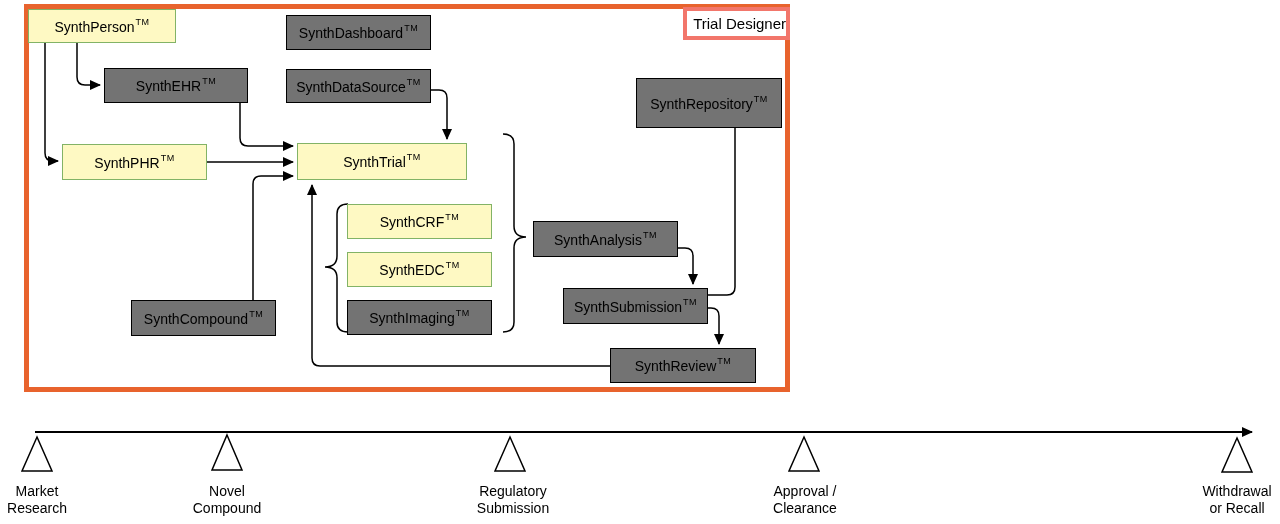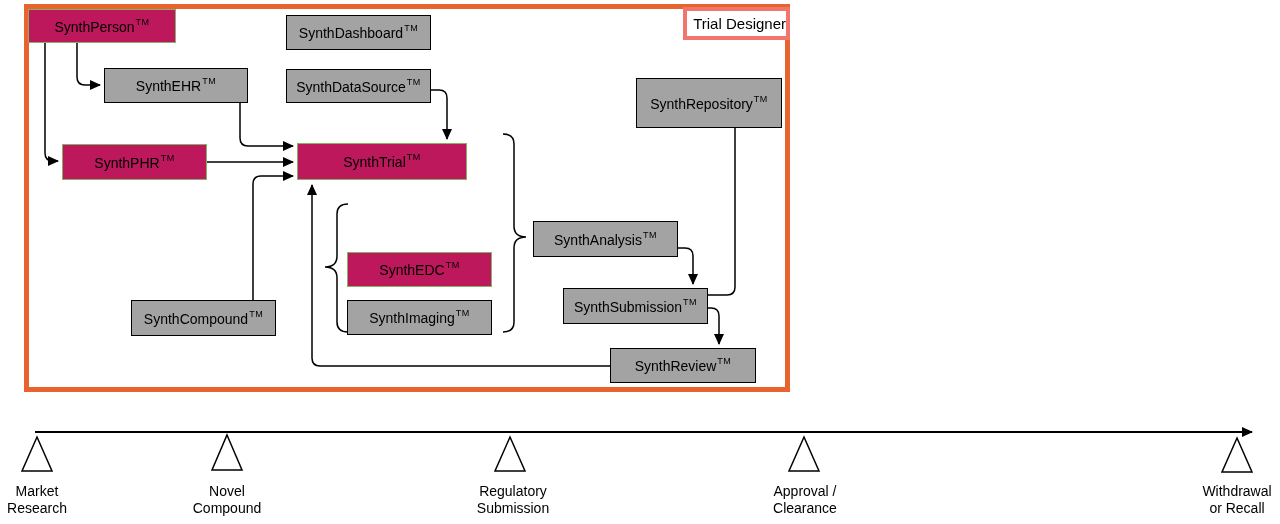--- a/index.html
+++ b/index.html
@@ -25,28 +25,28 @@
     box-sizing: border-box;
     border: 4px solid #f2766b;
     background: #ffffff;
     display: flex; align-items: center; justify-content: flex-end;
     font-size: 15px;
     z-index: 3;
   }
   .node {
     position: absolute;
     box-sizing: border-box;
-    background: #a3a3a3;
+    background: #737373;
     border: 1px solid #000000;
     display: flex; align-items: center; justify-content: center;
     font-size: 14px;
     white-space: nowrap;
     z-index: 2;
   }
-  .node.green { background: #be185d; border-color: #82b366; }
+  .node.green { background: #fef9c3; border-color: #82b366; }
   sup.tm {
     font-size: 9px;
     position: relative; top: -1px;
     vertical-align: super;
     margin-left: 1px;
     letter-spacing: 0.5px;
   }
   .tl-label {
     position: absolute;
     width: 150px;
@@ -122,20 +122,23 @@
   </div>
   <div class="node" style="left:286px;top:69px;width:145px;height:34px">
     <span><span>SynthDataSource</span><sup class="tm">TM</sup></span>
   </div>
   <div class="node green" style="left:62px;top:144px;width:145px;height:36px">
     <span><span>SynthPHR</span><sup class="tm">TM</sup></span>
   </div>
   <div class="node green" style="left:297px;top:143px;width:170px;height:37px">
     <span><span>SynthTrial</span><sup class="tm">TM</sup></span>
   </div>
+  <div class="node green" style="left:347px;top:204px;width:145px;height:35px">
+    <span><span>SynthCRF</span><sup class="tm">TM</sup></span>
+  </div>
   <div class="node green" style="left:347px;top:252px;width:145px;height:35px">
     <span><span>SynthEDC</span><sup class="tm">TM</sup></span>
   </div>
   <div class="node" style="left:347px;top:300px;width:145px;height:35px">
     <span><span>SynthImaging</span><sup class="tm">TM</sup></span>
   </div>
   <div class="node" style="left:131px;top:300px;width:145px;height:36px">
     <span><span>SynthCompound</span><sup class="tm">TM</sup></span>
   </div>
   <div class="node" style="left:533px;top:221px;width:145px;height:36px">

